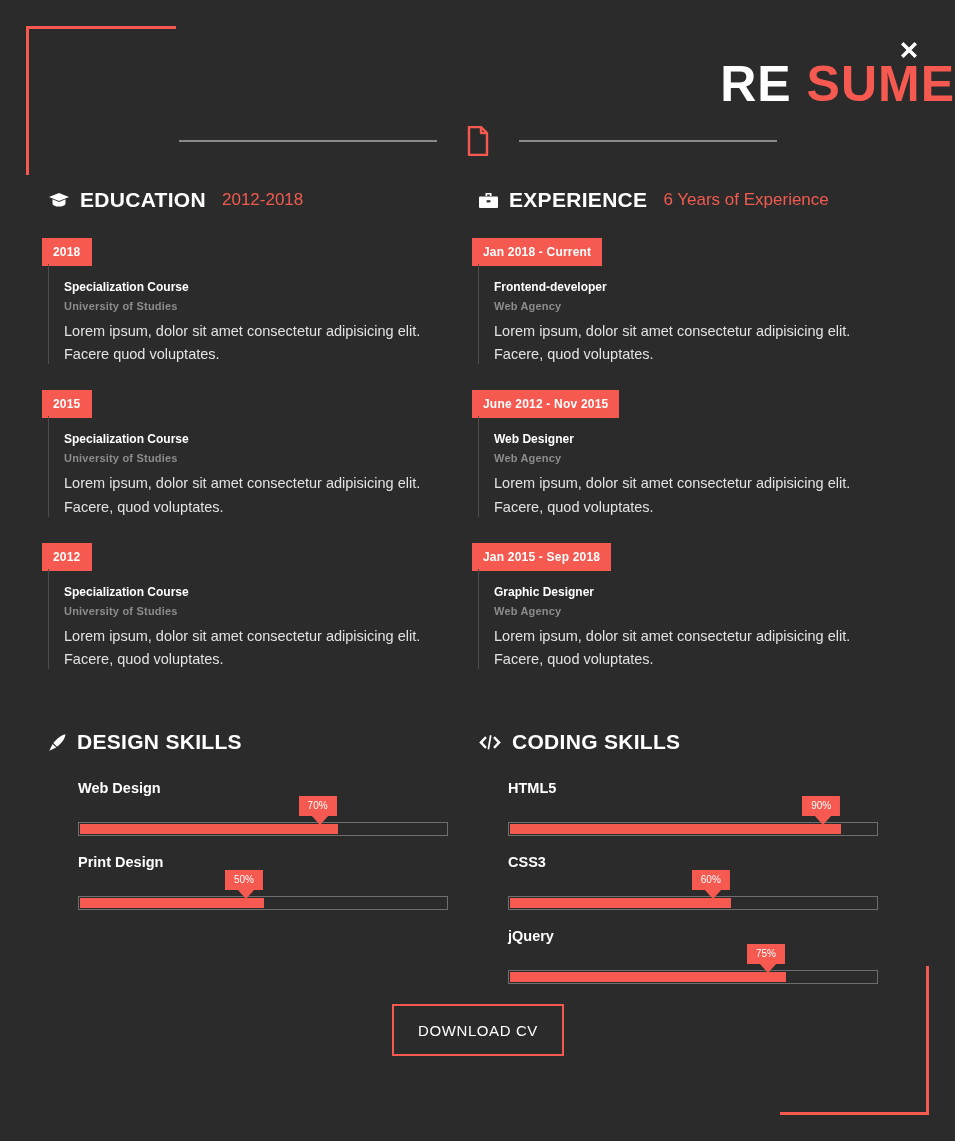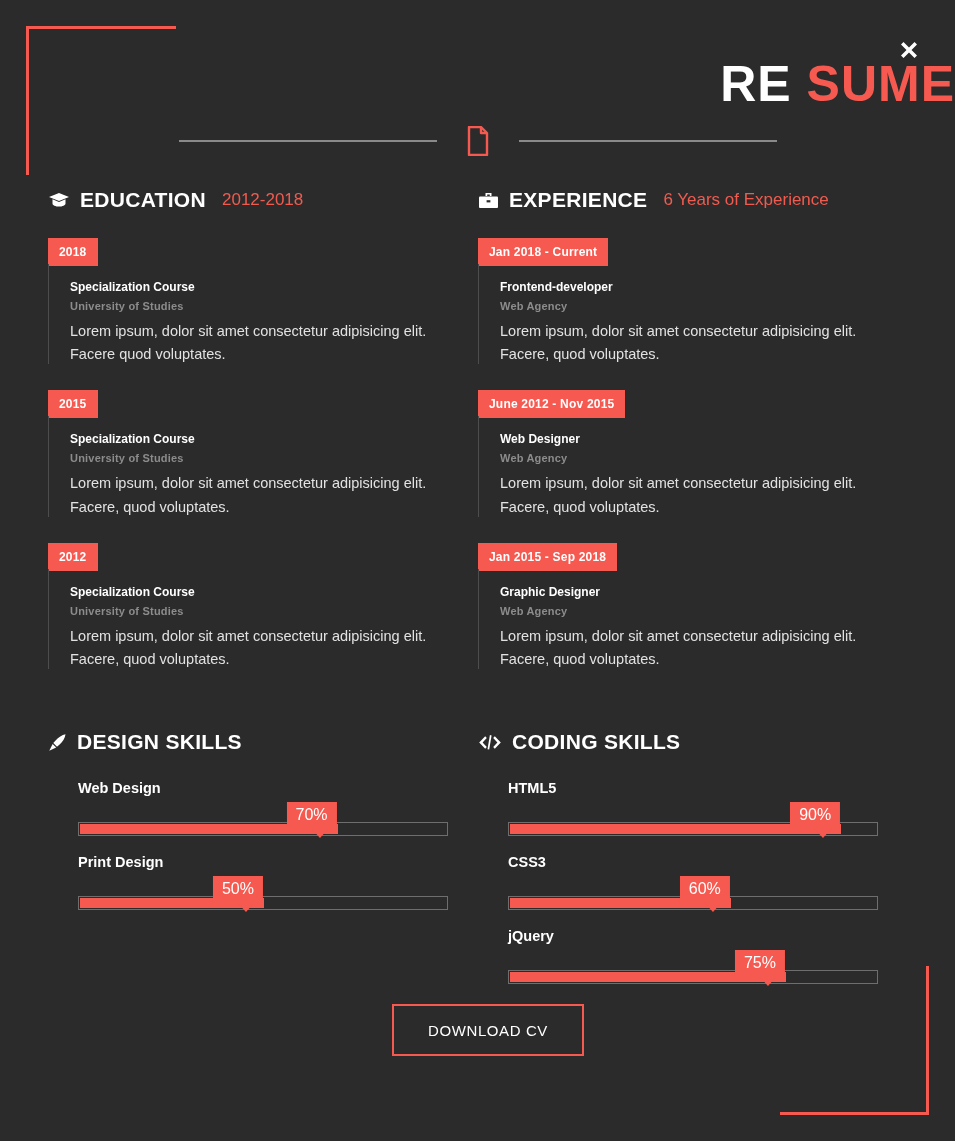--- a/index.html
+++ b/index.html
@@ -61,21 +61,21 @@
   }
   .section-head .sh-icon { display: flex; align-items: center; color: #ffffff; }
   .section-head .sh-title {
     font-size: 21px; font-weight: bold; color: #ffffff; letter-spacing: .3px;
   }
   .section-head .sh-sub {
     font-size: 17px; color: #f15b4f; margin-left: 6px; font-weight: normal;
   }
 
   
-  .entry { position: relative; padding-left: 22px; margin-bottom: 24px; margin-top: 6px; }
+  .entry { position: relative; padding-left: 16px; margin-bottom: 24px; margin-top: 6px; }
   .entry::before {
     content: ""; position: absolute; left: 0; top: 26px; bottom: 2px;
     width: 1px; background: #4d4d4d;
   }
   .badge {
     display: inline-block; background: #f5594f; color: #ffffff;
     font-size: 12px; font-weight: bold; letter-spacing: .2px;
     padding: 7px 11px; margin-left: -22px; margin-bottom: 14px;
   }
   .entry-title {
@@ -94,34 +94,34 @@
   .skills-right { position: absolute; left: 478px; top: 730px; width: 400px; }
   .skill-row { position: relative; margin-bottom: 18px; padding-left: 30px; }
   .skill-name {
     font-size: 14.5px; font-weight: bold; color: #ffffff; margin-bottom: 26px;
   }
   .bar-track {
     position: relative; height: 14px; border: 1px solid #6e6e6e; background: transparent;
   }
   .bar-fill { position: absolute; left: 1px; top: 1px; bottom: 1px; background: #f5594f; }
   .bar-badge {
-    position: absolute; bottom: 6px; transform: translateX(-100%);
-    background: #f5594f; color: #ffffff; font-size: 16px;
+    position: absolute; bottom: 19px; transform: translateX(-100%);
+    background: #f5594f; color: #ffffff; font-size: 10px;
     padding: 4px 9px 5px; white-space: nowrap;
   }
   .bar-badge::after {
     content: ""; position: absolute; right: 8px; bottom: -9px;
     border-left: 9px solid transparent; border-right: 9px solid transparent;
     border-top: 10px solid #f5594f;
   }
 
   
   .download-btn {
     position: absolute; left: 392px; top: 1004px;
-    width: 192px; height: 52px;
+    width: 172px; height: 52px;
     border: 2px solid #f5594f; background: transparent;
     color: #ffffff; font-size: 15px; letter-spacing: .6px;
     display: flex; align-items: center; justify-content: center;
     cursor: pointer; font-family: "Liberation Sans", sans-serif;
   }
 </style>
 </head>
 <body>
 
 <div class="page">

